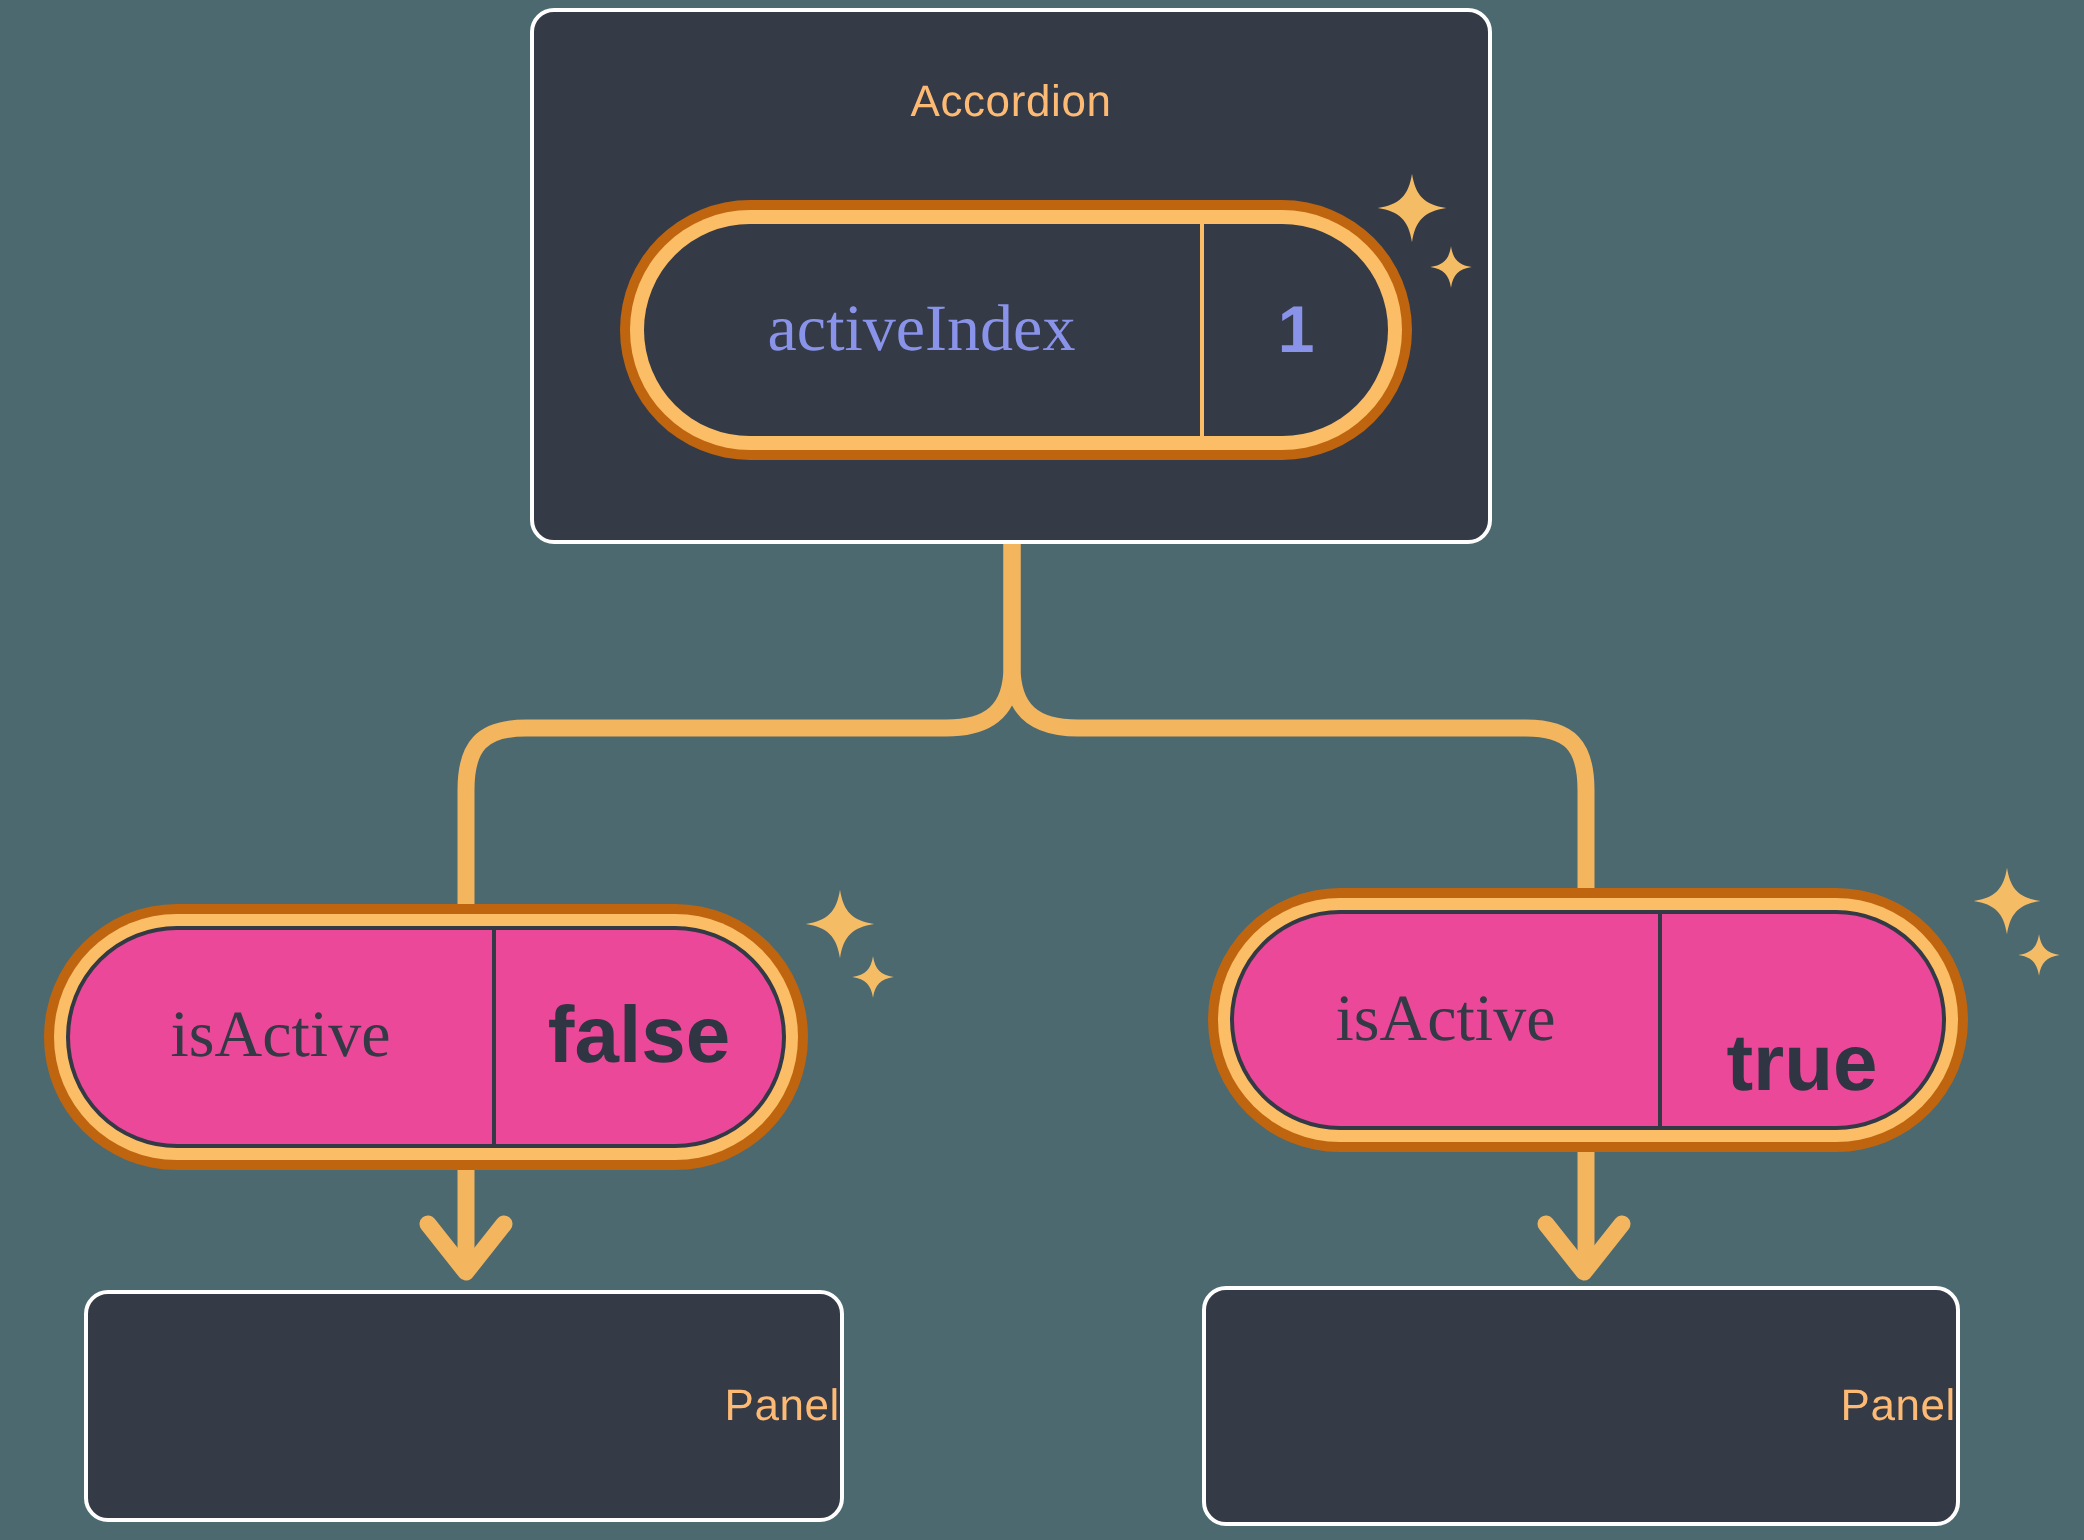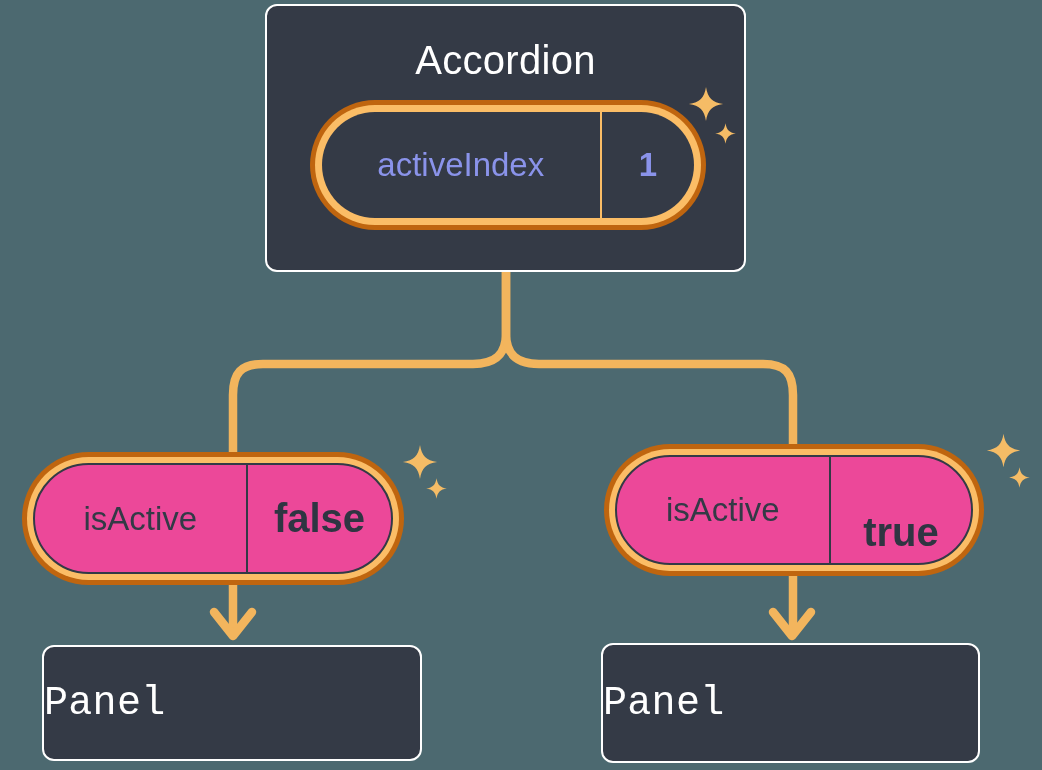--- a/index.html
+++ b/index.html
@@ -11,41 +11,41 @@
   svg{display:block;}
   .connectors{position:absolute;left:0;top:0;z-index:0;}
   .sparkle{position:absolute;z-index:3;}
 
   
   .card{
     position:absolute;background:#343a46;border:2.5px solid #ffffff;
     border-radius:12px;box-sizing:border-box;z-index:1;
   }
   .card-title{
-    color:#ffffff;font-size:40px;font-weight:500;text-align:center;
+    color:#fdba74;font-size:22px;font-weight:500;text-align:center;
     letter-spacing:.3px;
   }
   .accordion-card{left:265px;top:4px;width:481px;height:268px;}
   .accordion-card .card-title{margin-top:32px;}
-  .panel-card{display:flex;align-items:center;justify-content:flex-start;font-family:Liberation Mono, monospace;}
+  .panel-card{display:flex;align-items:center;justify-content:flex-end;}
   .panel-left{left:42px;top:645px;width:380px;height:116px;}
   .panel-right{left:601px;top:643px;width:379px;height:120px;}
 
   
   .ring-outer{
     position:absolute;z-index:2;background:#bf650f;border-radius:999px;
     padding:5px;box-sizing:border-box;
   }
   .ring-inner{background:#fbbd66;border-radius:999px;padding:6px;height:100%;box-sizing:border-box;}
   .pill{
     display:flex;align-items:stretch;height:100%;border-radius:999px;
     box-sizing:border-box;overflow:hidden;
   }
   .pill .cell{display:flex;align-items:center;justify-content:center;}
-  .pill .cell.grow{flex:1;}
+  .pill .cell.grow{flex:1;font-family:Liberation Serif, serif;}
 
   
   .state-ring{left:310px;top:100px;width:396px;height:130px;}
   .state-ring .ring-inner{padding:7px;}
   .state-pill{background:#343a46;}
   .state-pill .divider{width:2.5px;background:#fbbd66;}
   .state-pill .name{color:#8a93ea;font-size:33px;}
   .state-pill .value{color:#8a93ea;font-size:33px;font-weight:700;width:92px;}
 
   

